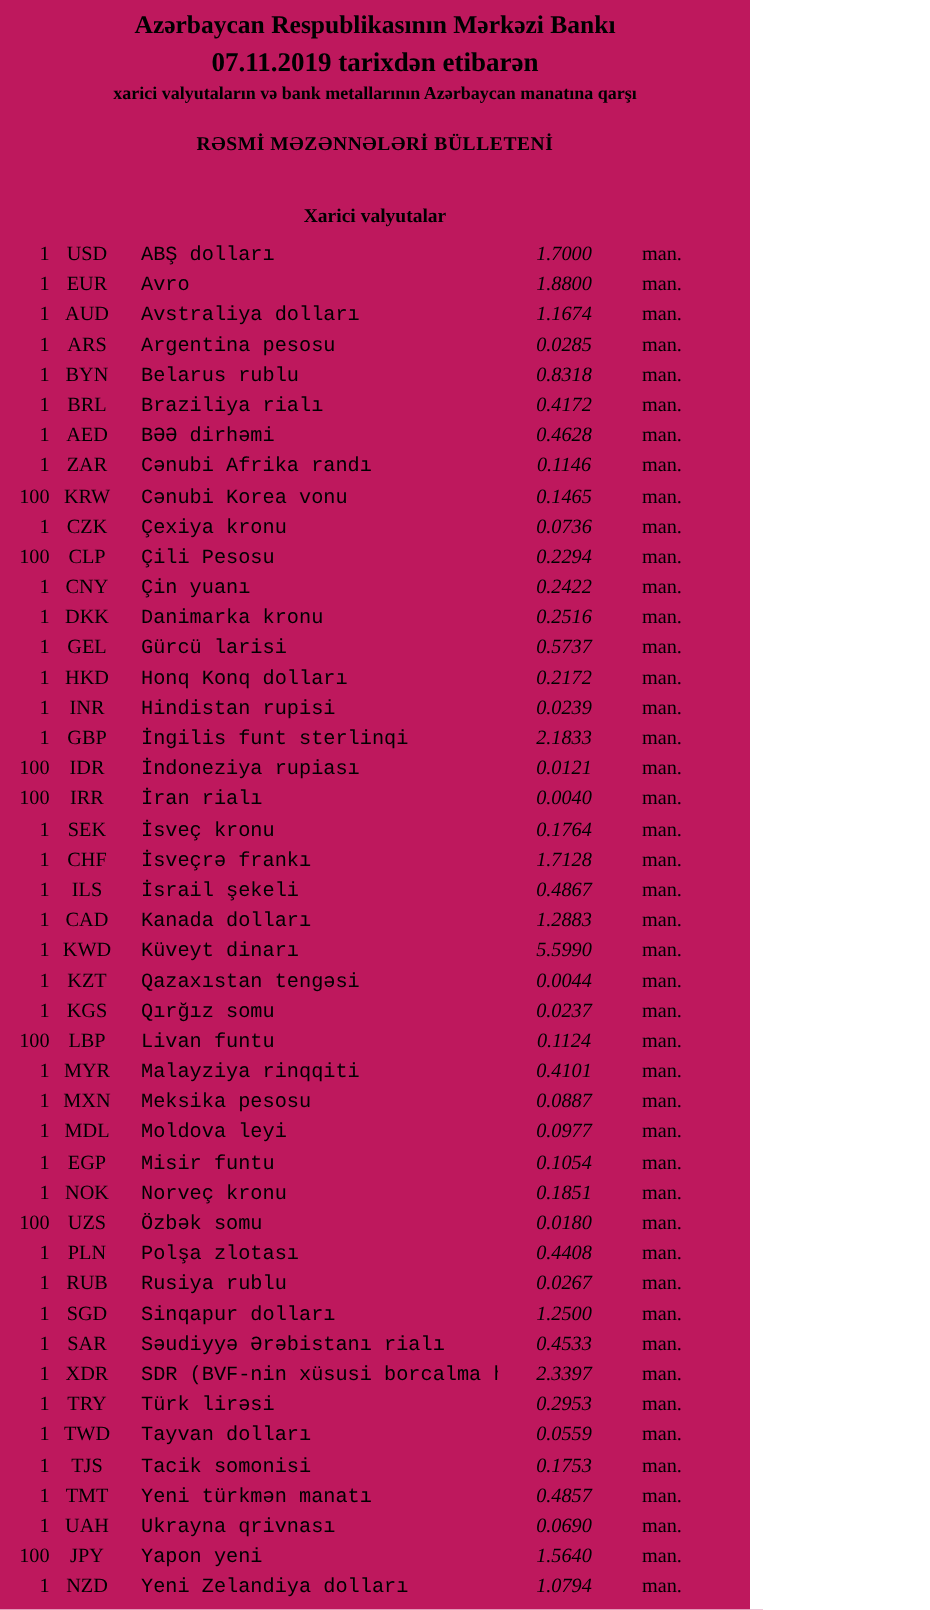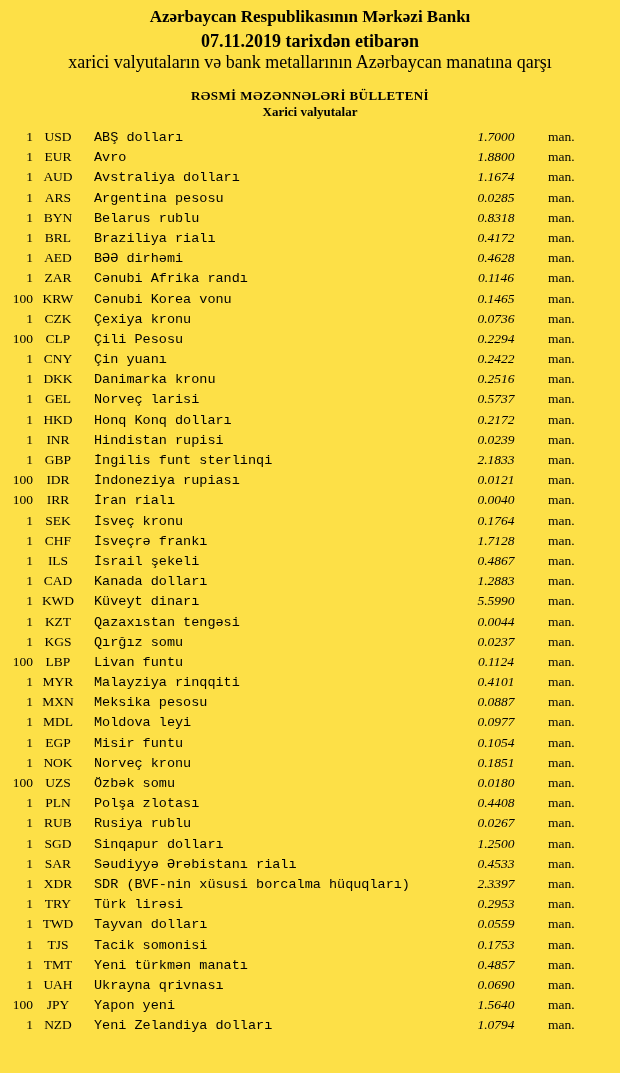--- a/index.html
+++ b/index.html
@@ -4,57 +4,58 @@
 <style>
   * { box-sizing: border-box; }
   html, body {
     margin: 0;
     padding: 0;
     background: #ffffff;
     color: #000000;
     font-family: "Liberation Serif", serif;
   }
   .page {
-    width: 620px;
+    width: 500px;
     height: 1073px;
-    background: #fde047;
+    background: #be185d;
     overflow: hidden;
   }
   .header {
     text-align: center;
     padding-top: 7px;
   }
   .title {
     font-size: 17px;
     font-weight: bold;
     line-height: 20px;
   }
   .date-line {
     font-size: 18px;
     font-weight: bold;
     margin-top: 7px;
     line-height: 15px;
   }
   .subtitle {
-    font-size: 18px;
-    font-weight: normal;
+    font-size: 12px;
+    font-weight: bold;
     margin-top: 6px;
     line-height: 15px;
   }
   .bulletin-title {
     font-size: 13px;
     font-weight: bold;
     margin-top: 18px;
     letter-spacing: 0.4px;
     line-height: 16px;
   }
   .section-title {
     text-align: center;
     font-size: 13px;
     font-weight: bold;
+    margin-top: 32px;
     margin-bottom: 7px;
   }
   .rates-table {
     margin-left: 10px;
     margin-right: 38px;
   }
   .row {
     display: grid;
     grid-template-columns: 25px 46px 1fr 88px 42px;
     align-items: baseline;
@@ -201,21 +202,21 @@
       <span class="qty">1</span>
       <span class="code">DKK</span>
       <span class="cname">Danimarka kronu</span>
       <span class="rate">0.2516</span>
       <span class="unit">man.</span>
     </div>
 
     <div class="row">
       <span class="qty">1</span>
       <span class="code">GEL</span>
-      <span class="cname">Norveç larisi</span>
+      <span class="cname">Gürcü larisi</span>
       <span class="rate">0.5737</span>
       <span class="unit">man.</span>
     </div>
 
     <div class="row">
       <span class="qty">1</span>
       <span class="code">HKD</span>
       <span class="cname">Honq Konq dolları</span>
       <span class="rate">0.2172</span>
       <span class="unit">man.</span>

